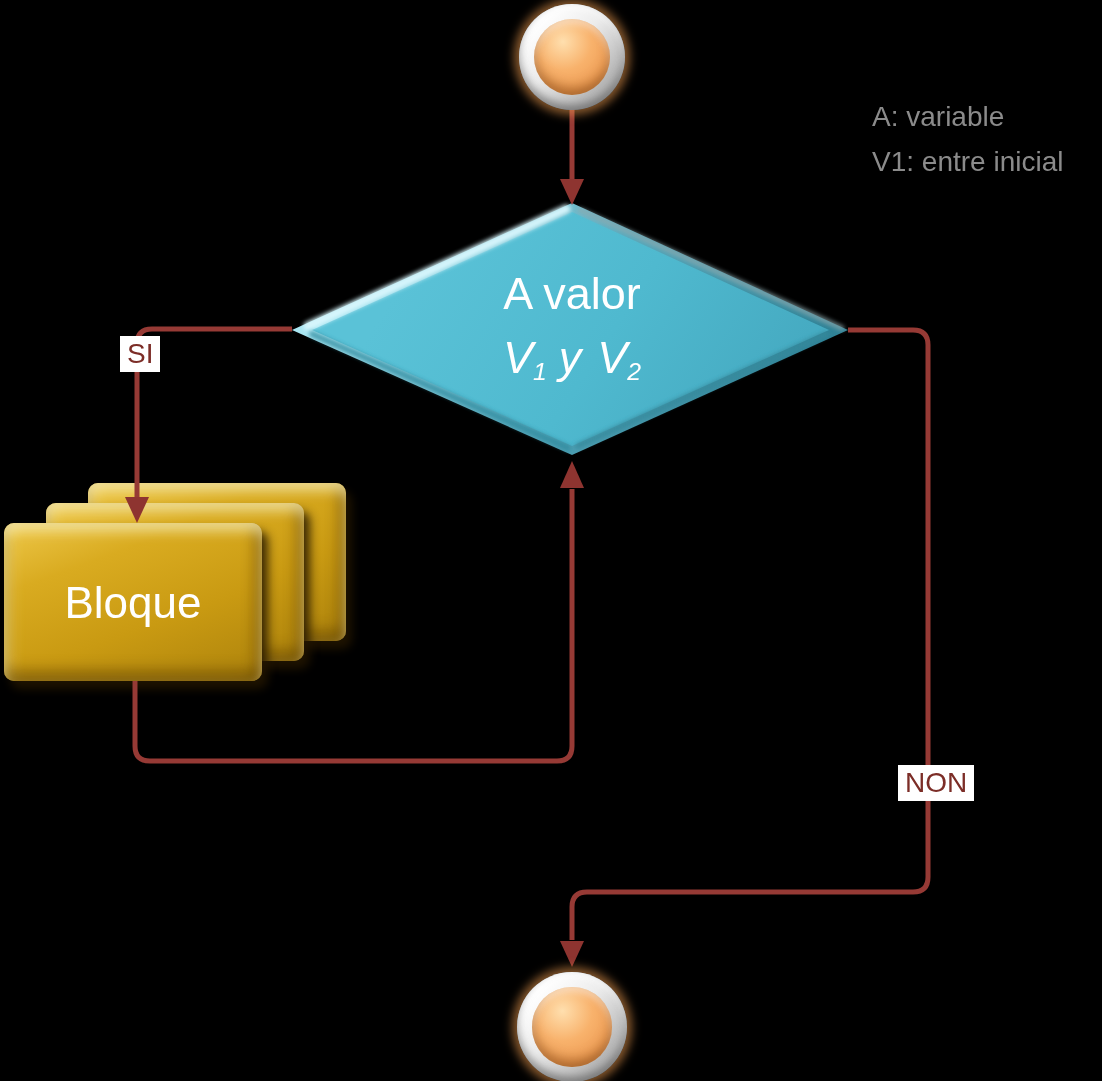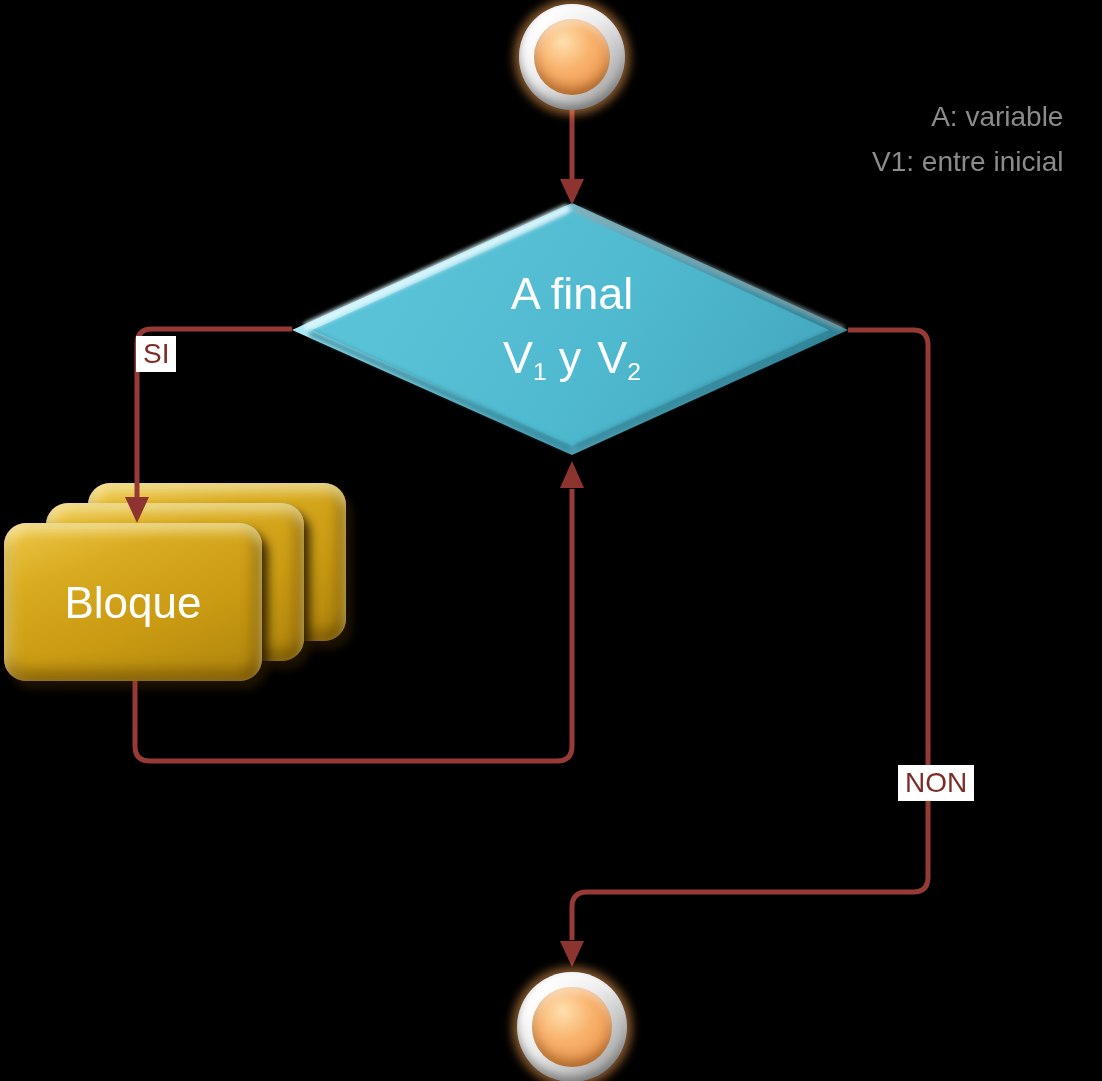--- a/index.html
+++ b/index.html
@@ -15,44 +15,43 @@
 
   
   .legend {
     position: absolute;
     left: 872px;
     top: 94px;
     color: #8b8b8b;
     font-size: 28px;
     line-height: 45px;
     white-space: nowrap;
-    text-align: right;
   }
 
   
   .decision-label {
     position: absolute;
     left: 402px;
     top: 262px;
     width: 340px;
     text-align: center;
     color: #ffffff;
     font-size: 45px;
     line-height: 64px;
   }
-  .decision-line2 { }
+  .decision-line2 { font-style: italic; }
   .decision-line2 sub { font-size: 0.55em; vertical-align: -0.28em; }
   .decision-sep { display: inline-block; margin: 0 16px 0 12px; }
 
   
   .block {
     position: absolute;
     width: 258px;
     height: 158px;
-    border-radius: 22px;
+    border-radius: 10px;
     background: linear-gradient(160deg, #eec84a 0%, #d9ab20 28%, #c99a12 62%, #ad830c 100%);
     box-shadow:
       inset 0 9px 12px rgba(255,246,196,.6),
       inset 0 -11px 14px rgba(92,62,0,.5),
       inset 10px 0 12px rgba(255,236,150,.28),
       inset -10px 0 12px rgba(92,62,0,.32),
       6px 8px 10px rgba(35,22,0,.85);
   }
   .block-back  { left: 88px; top: 483px; }
   .block-mid   { left: 46px; top: 503px; }
@@ -67,21 +66,21 @@
   
   .branch-label {
     position: absolute;
     background: #ffffff;
     color: #7c2d27;
     font-size: 28px;
     line-height: 34px;
     padding: 1px 7px;
     white-space: nowrap;
   }
-  .label-si  { left: 136px; top: 336px; text-align: center; }
+  .label-si  { left: 120px; top: 336px; text-align: center; }
   .label-non { left: 898px; top: 765px; }
 
   
   .node {
     position: absolute;
     border-radius: 50%;
     display: flex; align-items: center; justify-content: center;
     background: linear-gradient(135deg, #ffffff 18%, #ececec 45%, #a6a6a6 88%);
     box-shadow:
       0 0 10px 5px rgba(242,158,80,.55),
@@ -150,21 +149,21 @@
       <polygon points="572,967 560,941 584,941"></polygon>
     </g>
   </svg>
 
   <div class="legend">
     <div>A: variable</div>
     <div>V1: entre inicial</div>
   </div>
 
   <div class="decision-label">
-    <div>A final</div>
+    <div>A valor</div>
     <div class="decision-line2">
       <span>V</span><sub>1</sub><span class="decision-sep">y</span><span>V</span><sub>2</sub>
     </div>
   </div>
 
   <div class="branch-label label-si">SI</div>
   <div class="branch-label label-non">NON</div>
 
   <div class="node node-start">
     <div class="node-inner"></div>

